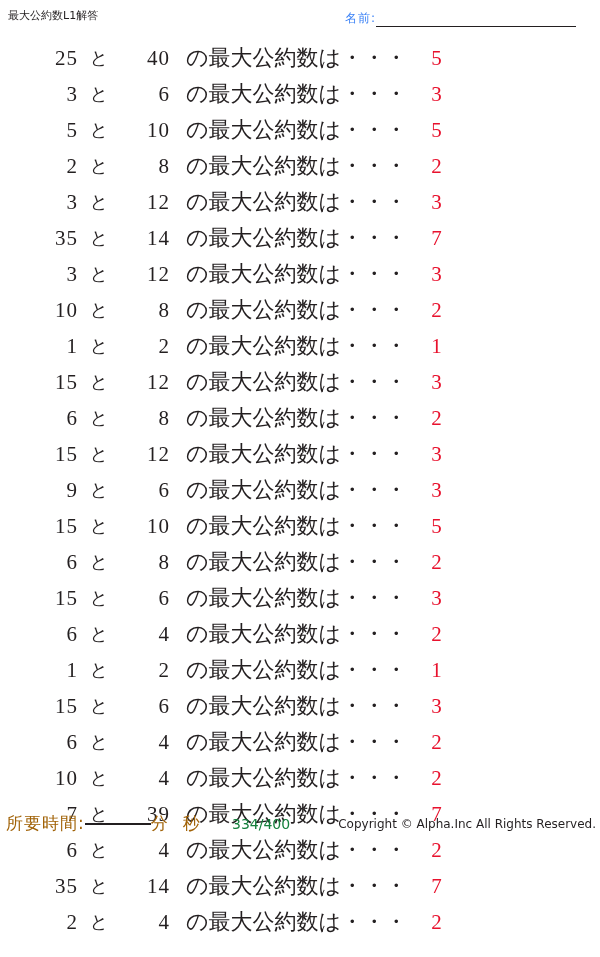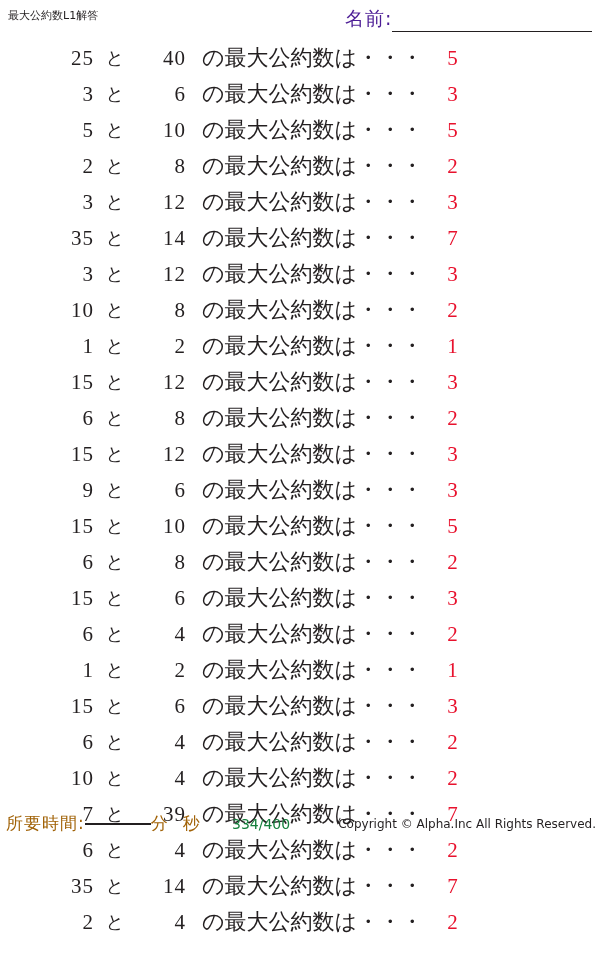--- a/index.html
+++ b/index.html
@@ -42,23 +42,23 @@
   }
   .name-area {
     position: absolute;
     left: 345px;
     top: 6px;
     display: flex;
     align-items: flex-end;
     white-space: nowrap;
   }
   .name-label {
-    font-size: 19px;
-    font-family: "DejaVu Sans", sans-serif;
-    color: #4c1d95;
+    font-size: 12px;
+    font-family: "DejaVu Sans", sans-serif;
+    color: #3b82f6;
     letter-spacing: 1px;
   }
   .name-line {
     display: inline-block;
     width: 200px;
     border-bottom: 1.5px solid #231f20;
     height: 20px;
   }
   
   .problems {
@@ -66,21 +66,20 @@
     top: 40px;
     left: 0;
     width: 600px;
   }
   .row {
     height: 36px;
     display: flex;
     align-items: center;
     font-size: 21px;
     white-space: nowrap;
-    padding-left: 16px;
   }
   .num-a {
     width: 78px;
     text-align: right;
     font-family: "Liberation Serif", serif;
     letter-spacing: 1px;
   }
   .conj {
     width: 42px;
     text-align: center;

